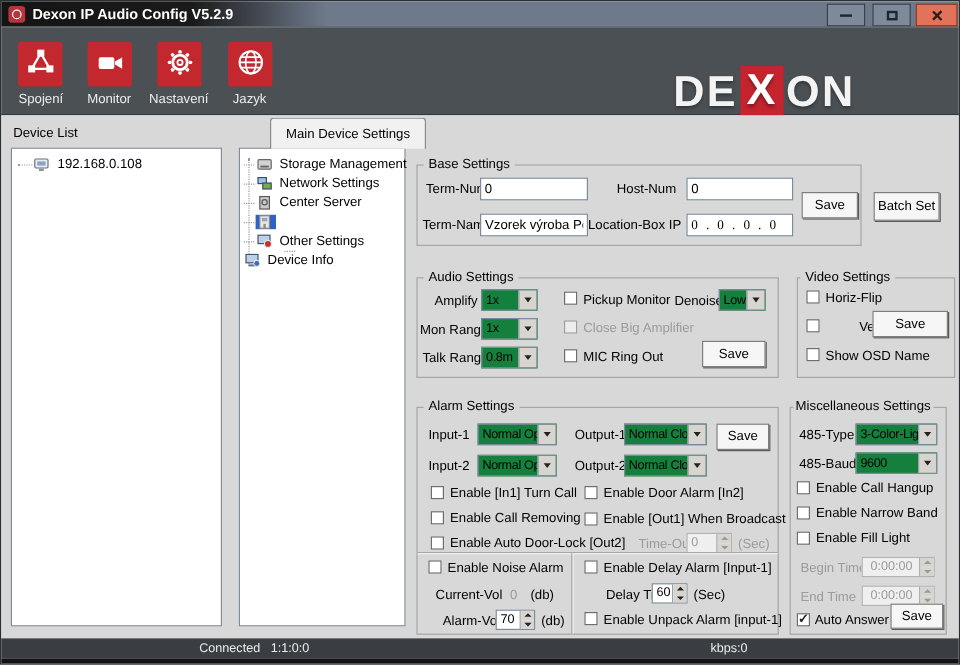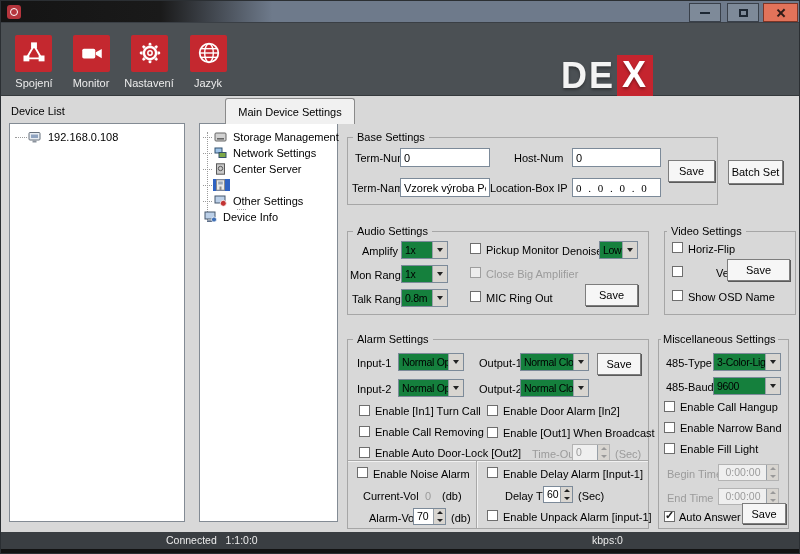--- a/index.html
+++ b/index.html
@@ -101,20 +101,21 @@
   .statusbar span { position:absolute; top:2px; white-space:pre; }
   .bottomstrip { position:absolute; left:0; top:548px; width:100%; height:6px; background:#121212; }
 </style>
 </head>
 <body>
 
 <div class="win">
 
   <div class="titlebar">
     <div class="appicon"></div>
+    <div class="wtitle">Dexon IP Audio Config V5.2.9</div>
     <div class="wbtn minmax" style="left:688px;">
         <div class="glyph-min"></div>
       </div>
     <div class="wbtn minmax" style="left:726px;">
         <div class="glyph-max"></div>
       </div>
     <div class="wbtn close" style="left:762px; width:35px;">
         <div class="glyph-x"></div>
       </div>
   </div>
@@ -168,20 +169,21 @@
           <line x1="4.6" y1="8" x2="19.4" y2="8" stroke="#fff" stroke-width="1.3"></line>
           <line x1="4.6" y1="16" x2="19.4" y2="16" stroke="#fff" stroke-width="1.3"></line>
         </svg>
       </span>
     </div>
     <div class="toollbl" style="left:174px;">Jazyk</div>
 
     <div class="logo">
       <span>DE</span>
         <span class="xbox">X</span>
+        <span>ON</span>
     </div>
   </div>
 
   <div class="main">
 
     <div class="lbl" style="left:10px; top:9px;">Device List</div>
 
     <div class="sunken" style="left:8px; top:27px; width:176px; height:399px;">
       <div style="position:absolute; left:5px; top:6px; display:flex; align-items:center;">
         <span class="stub" style="width:12px;"></span>

